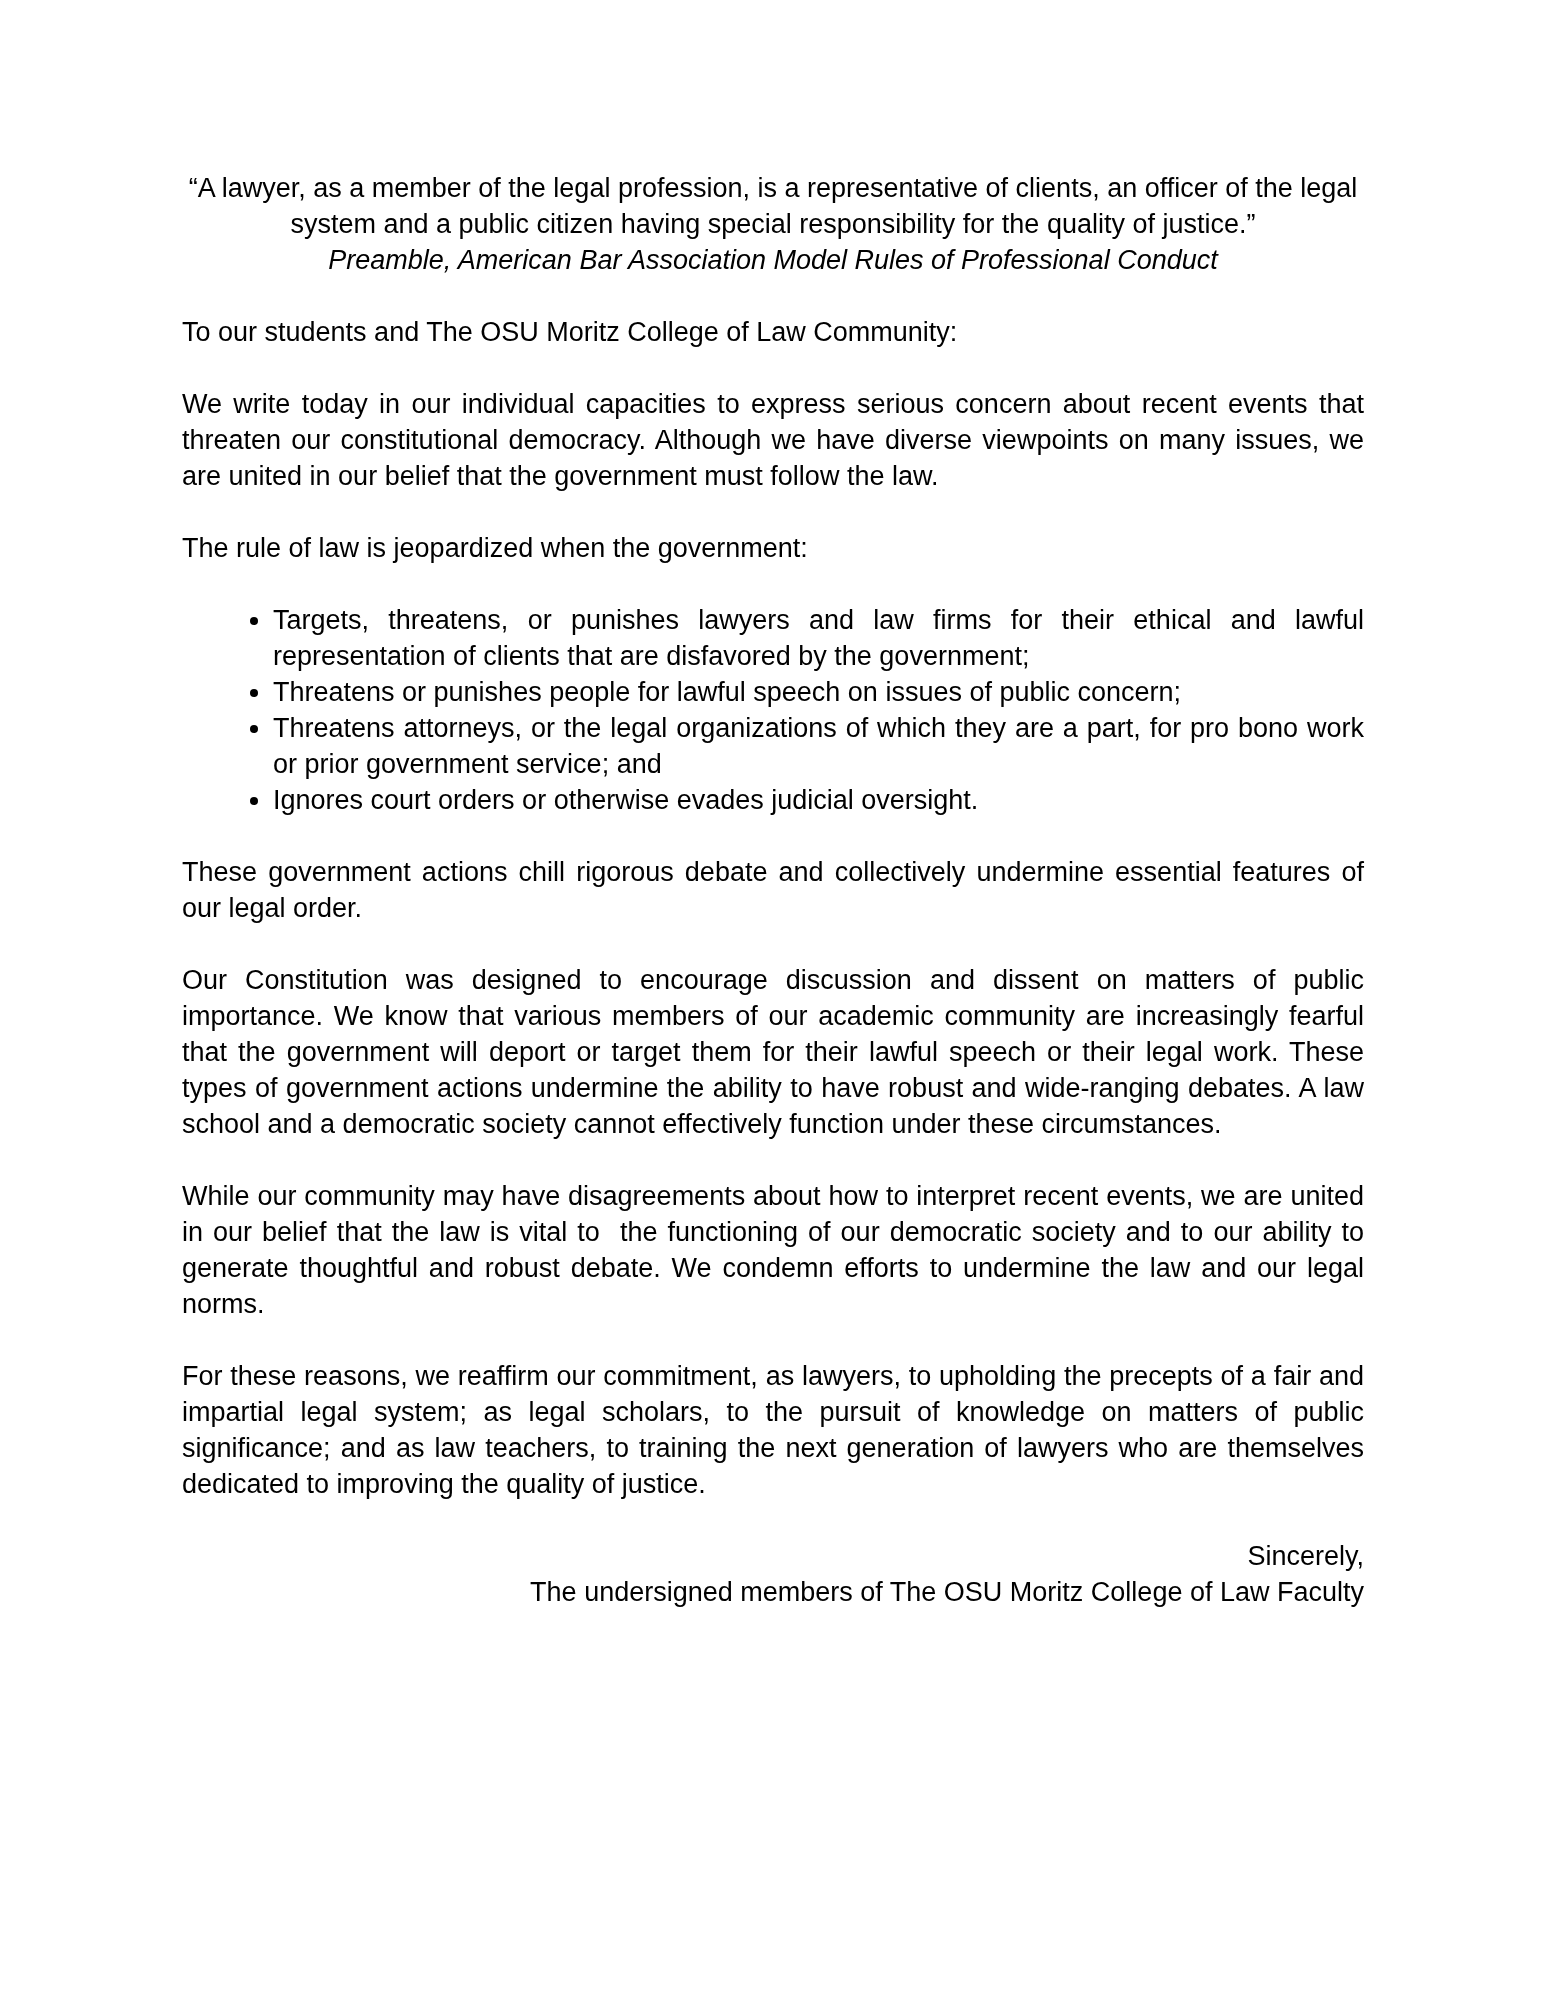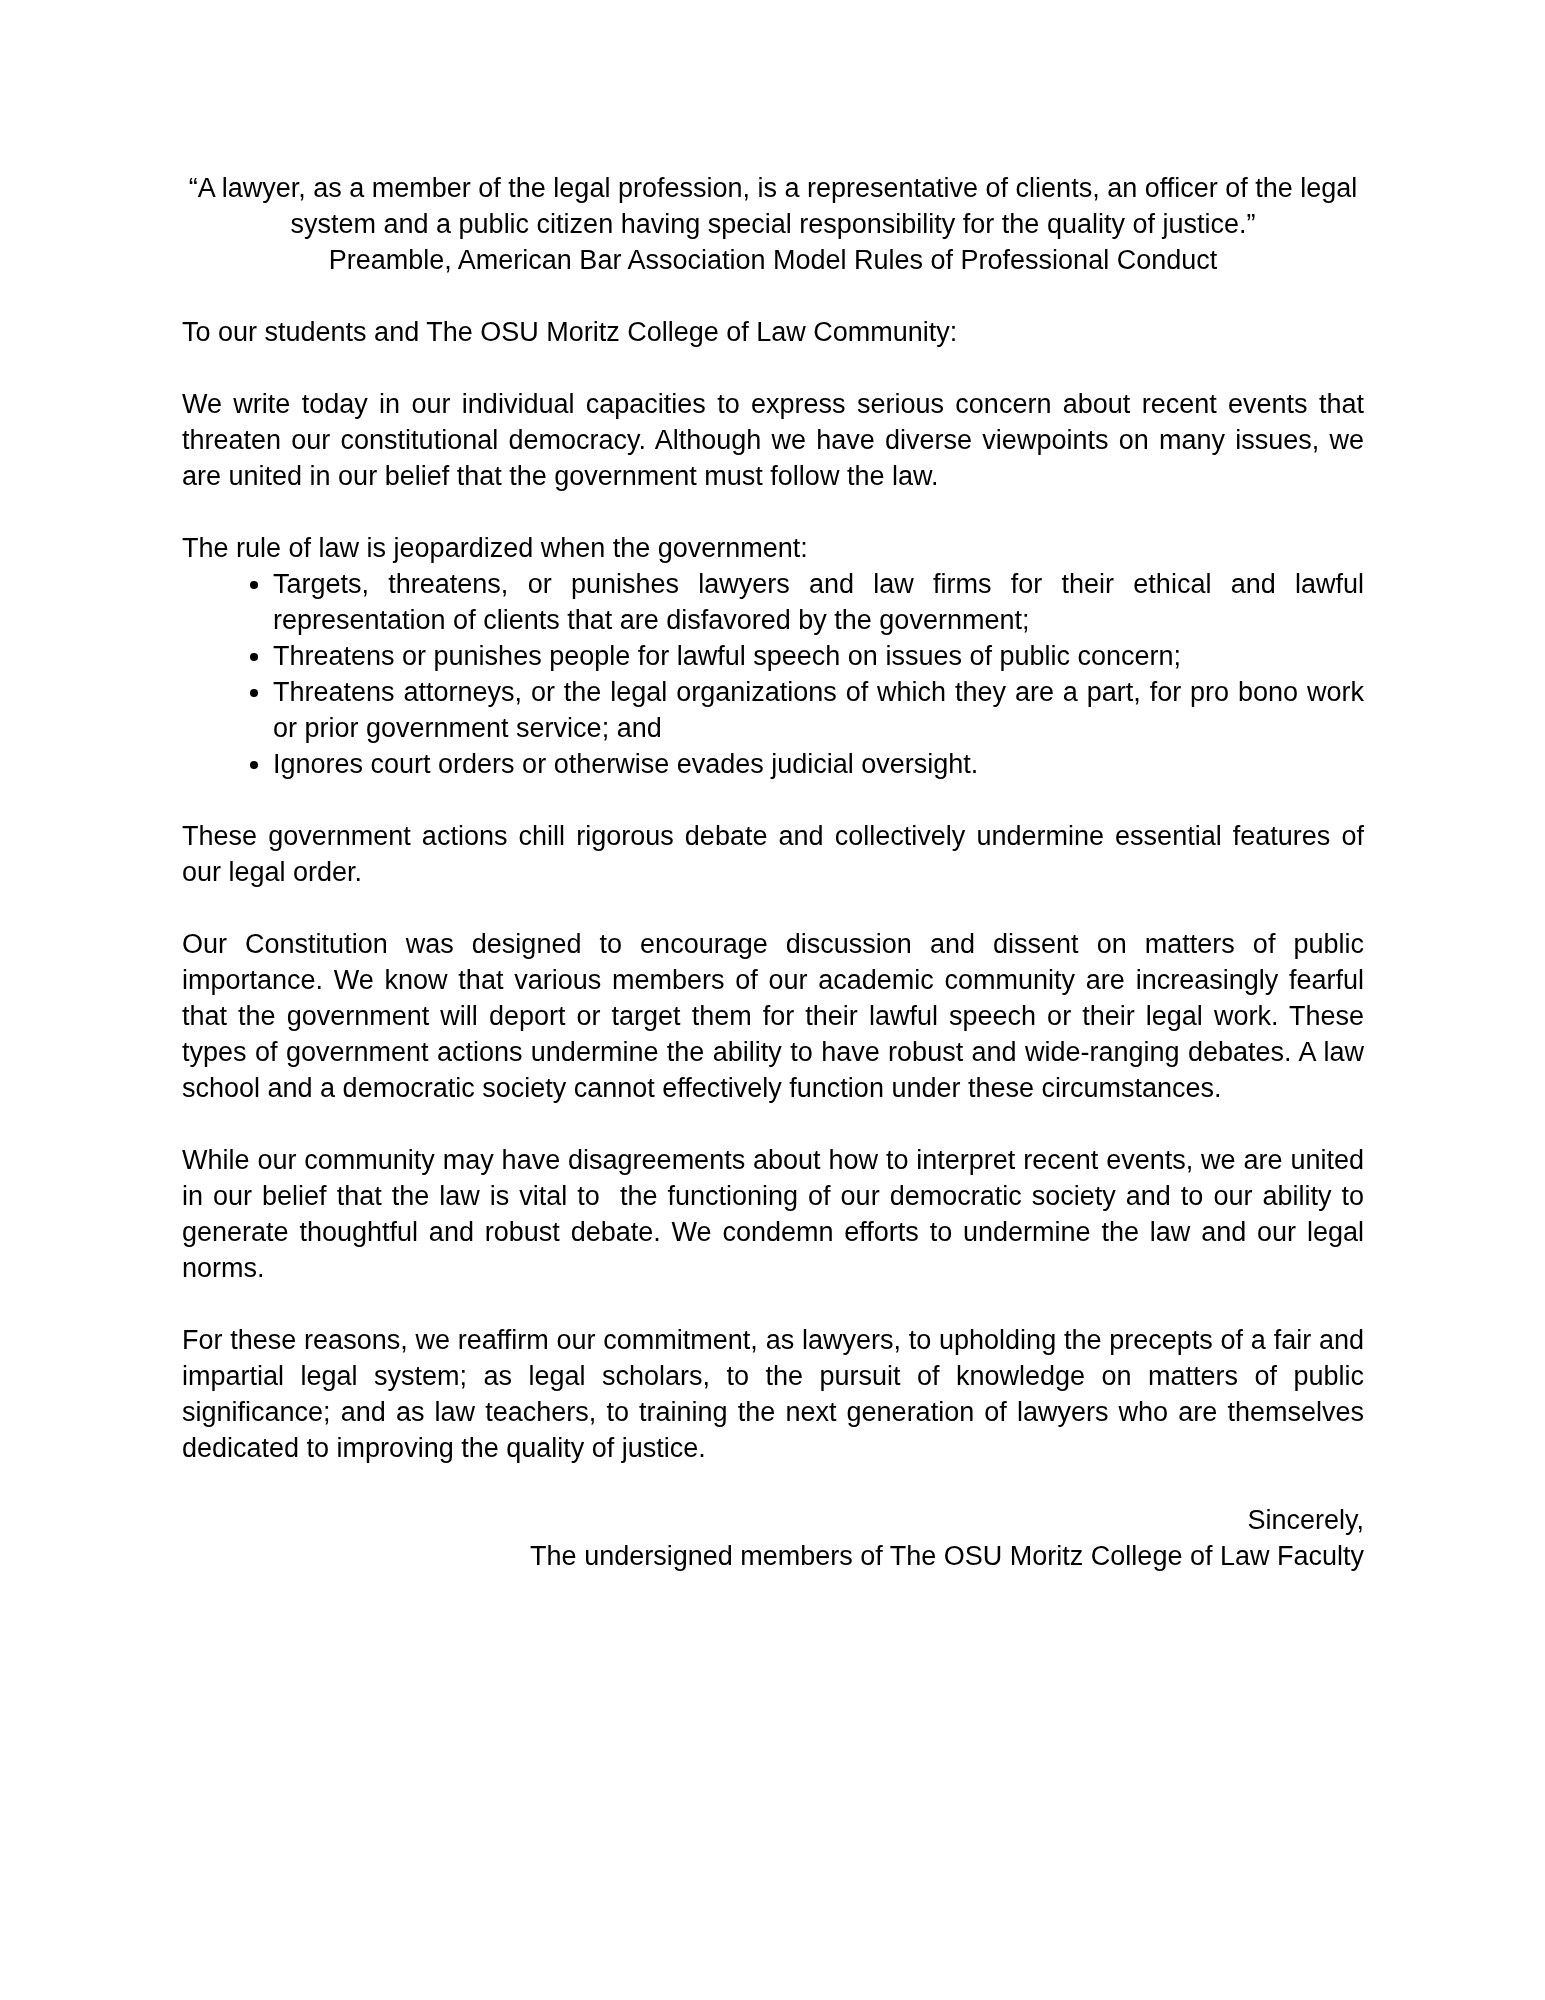--- a/index.html
+++ b/index.html
@@ -12,23 +12,24 @@
     background: #ffffff;
     color: #000000;
     font-family: "Liberation Sans", "DejaVu Sans", sans-serif;
     font-size: 27px;
     line-height: 36px;
     padding: 170px 181px 0 182px;
     overflow: hidden;
   }
   .quote-block { text-align: center; }
   .quote-block p { text-align: center; }
-  .attribution { }
+  .attribution { font-style: italic; }
   .para { margin-top: 36px; text-align: justify; text-justify: inter-word; }
   ul.points {
+    margin-top: 36px;
     padding-left: 91px;
     list-style-type: disc;
   }
   ul.points li {
     text-align: justify;
     text-justify: inter-word;
     padding-left: 0px;
   }
   .closing-block p, .signatories-block p { text-align: right; }
 </style>

